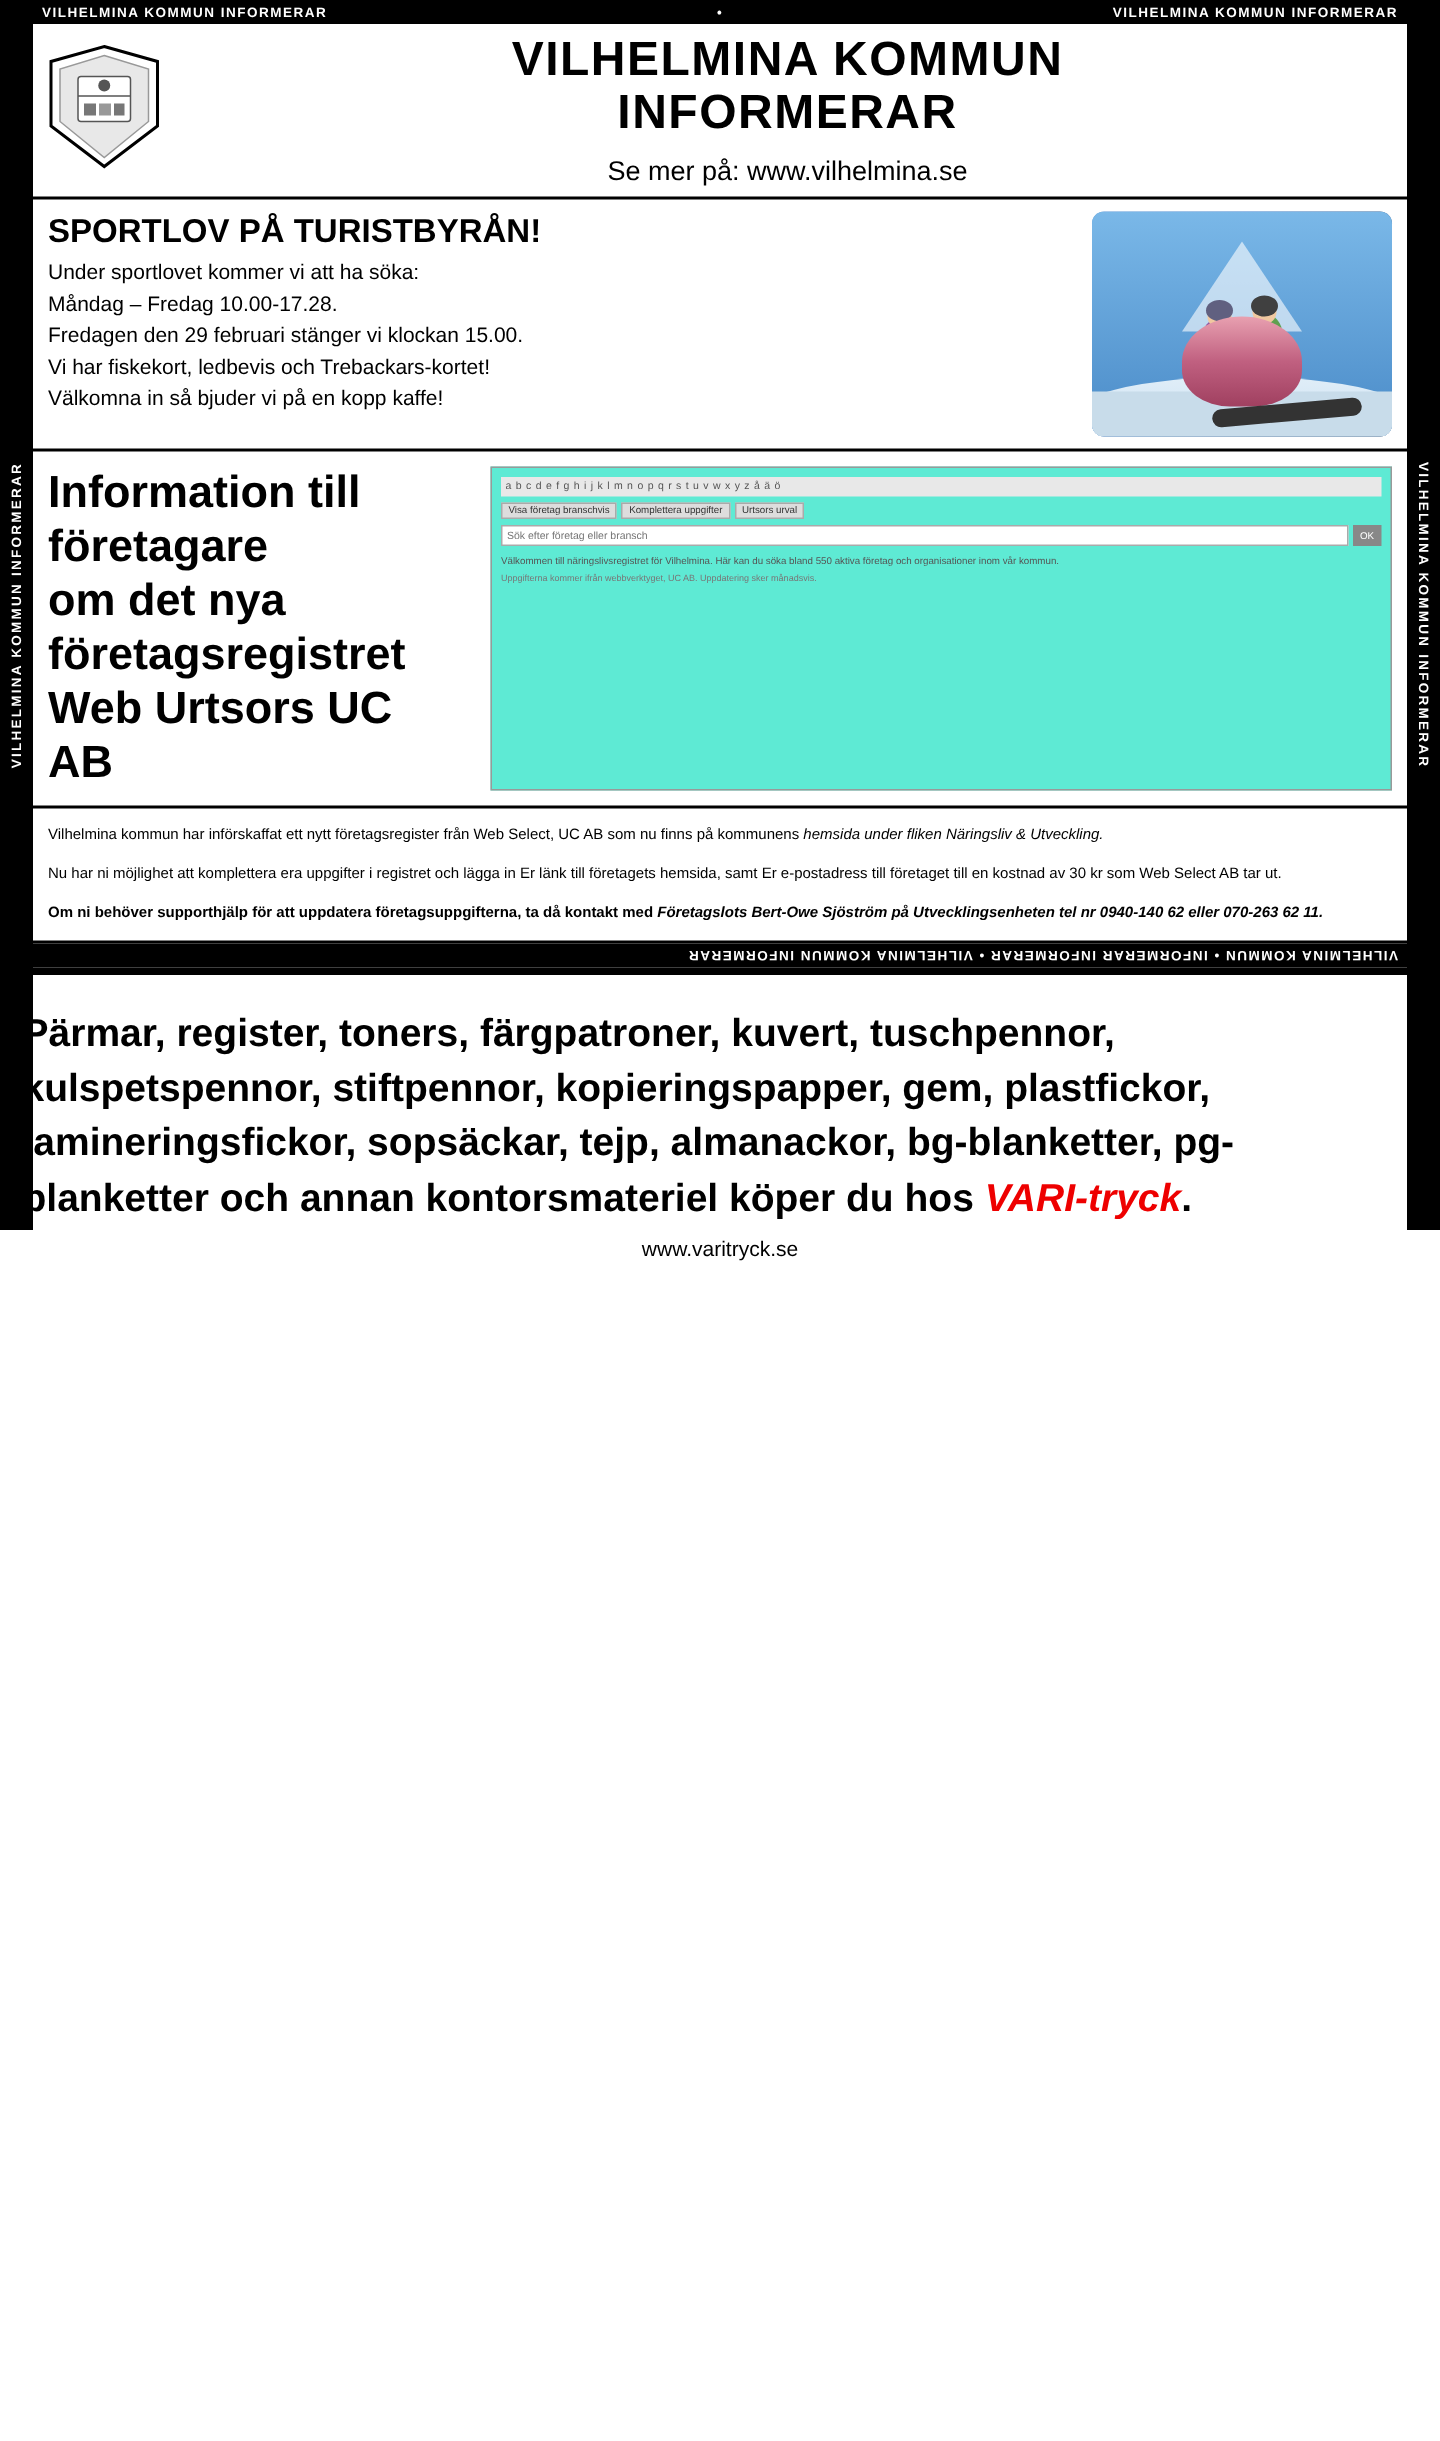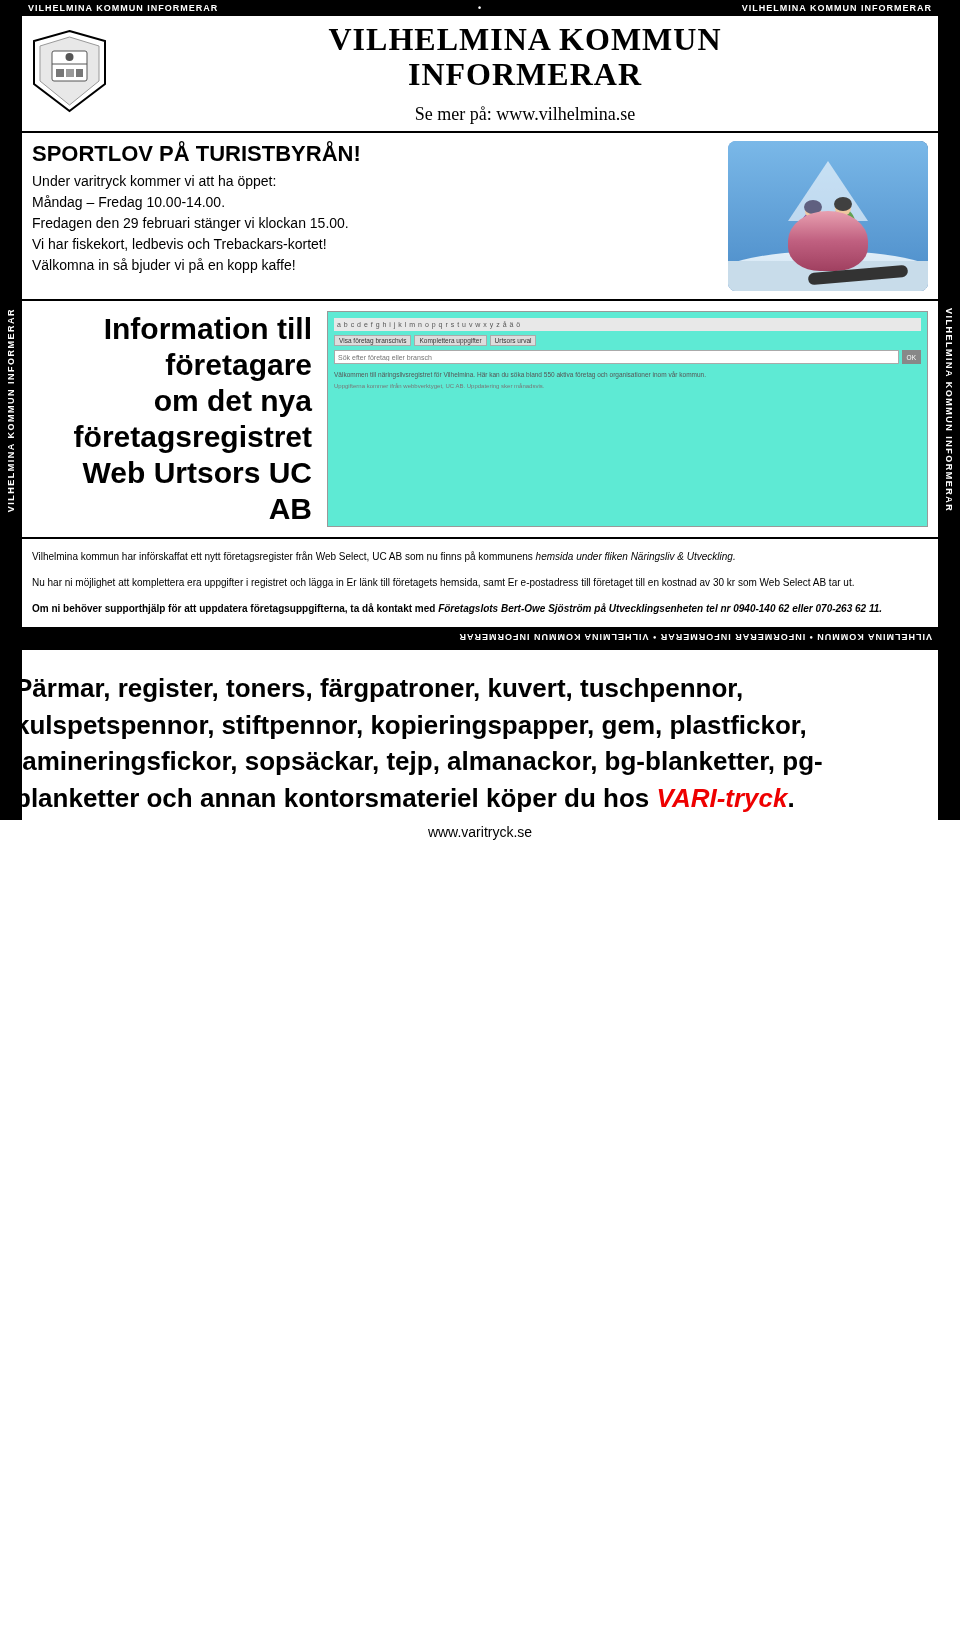--- a/index.html
+++ b/index.html
@@ -69,21 +69,20 @@
     }
     .logo-area {
       width: 80px;
       flex-shrink: 0;
       margin-right: 10px;
     }
     
     .header-title-area {
       flex: 1;
       text-align: center;
-      font-family: Liberation Serif, serif;
     }
     .header-title-area h1 {
       font-size: 32px;
       font-weight: 900;
       line-height: 1.1;
       text-transform: uppercase;
       letter-spacing: 1px;
     }
     .header-title-area .subtitle {
       font-size: 18px;
@@ -322,22 +321,22 @@
           <div class="subtitle">
             <span>Se mer på: www.vilhelmina.se</span>
           </div>
         </div>
       </div>
 
       <div class="sportlov-section">
         <div class="sportlov-text">
           <h2>SPORTLOV PÅ TURISTBYRÅN!</h2>
           <p>
-            <span>Under varitryck kommer vi att ha öppet:</span><br>
-            <span>Måndag – Fredag 10.00-14.00.</span>
+            <span>Under sportlovet kommer vi att ha söka:</span><br>
+            <span>Måndag – Fredag 10.00-17.28.</span>
           </p>
           <p>Fredagen den 29 februari stänger vi klockan 15.00.</p>
           <p>Vi har fiskekort, ledbevis och Trebackars-kortet!</p>
           <p>Välkomna in så bjuder vi på en kopp kaffe!</p>
         </div>
         <div class="sportlov-image">
 
           <div class="ski-image">
             <svg width="200" height="150" viewBox="0 0 200 150">
 
@@ -378,21 +377,21 @@
               <ellipse cx="112" cy="109" rx="18" ry="3" fill="#333" transform="rotate(-5,112,109)"></ellipse>
 
               <ellipse cx="90" cy="115" rx="25" ry="6" fill="#fff" opacity="0.5"></ellipse>
             </svg>
           </div>
         </div>
       </div>
 
       <div class="info-section">
         <div class="info-text-left">
-          <h2 style="font-size:30px; font-weight:900; line-height:1.2;text-align:right;">
+          <h2 style="font-size:30px; font-weight:900; line-height:1.2;">
             <span>Information till</span><br>
             <span>företagare</span><br>
             <span>om det nya</span><br>
             <span>företagsregistret</span><br>
             <span>Web Urtsors UC AB</span>
           </h2>
         </div>
         <div class="info-screenshot">
 
           <div style="background:#e8e8e8; padding:3px; font-size:7px; margin-bottom:4px; letter-spacing:0.5px;">

